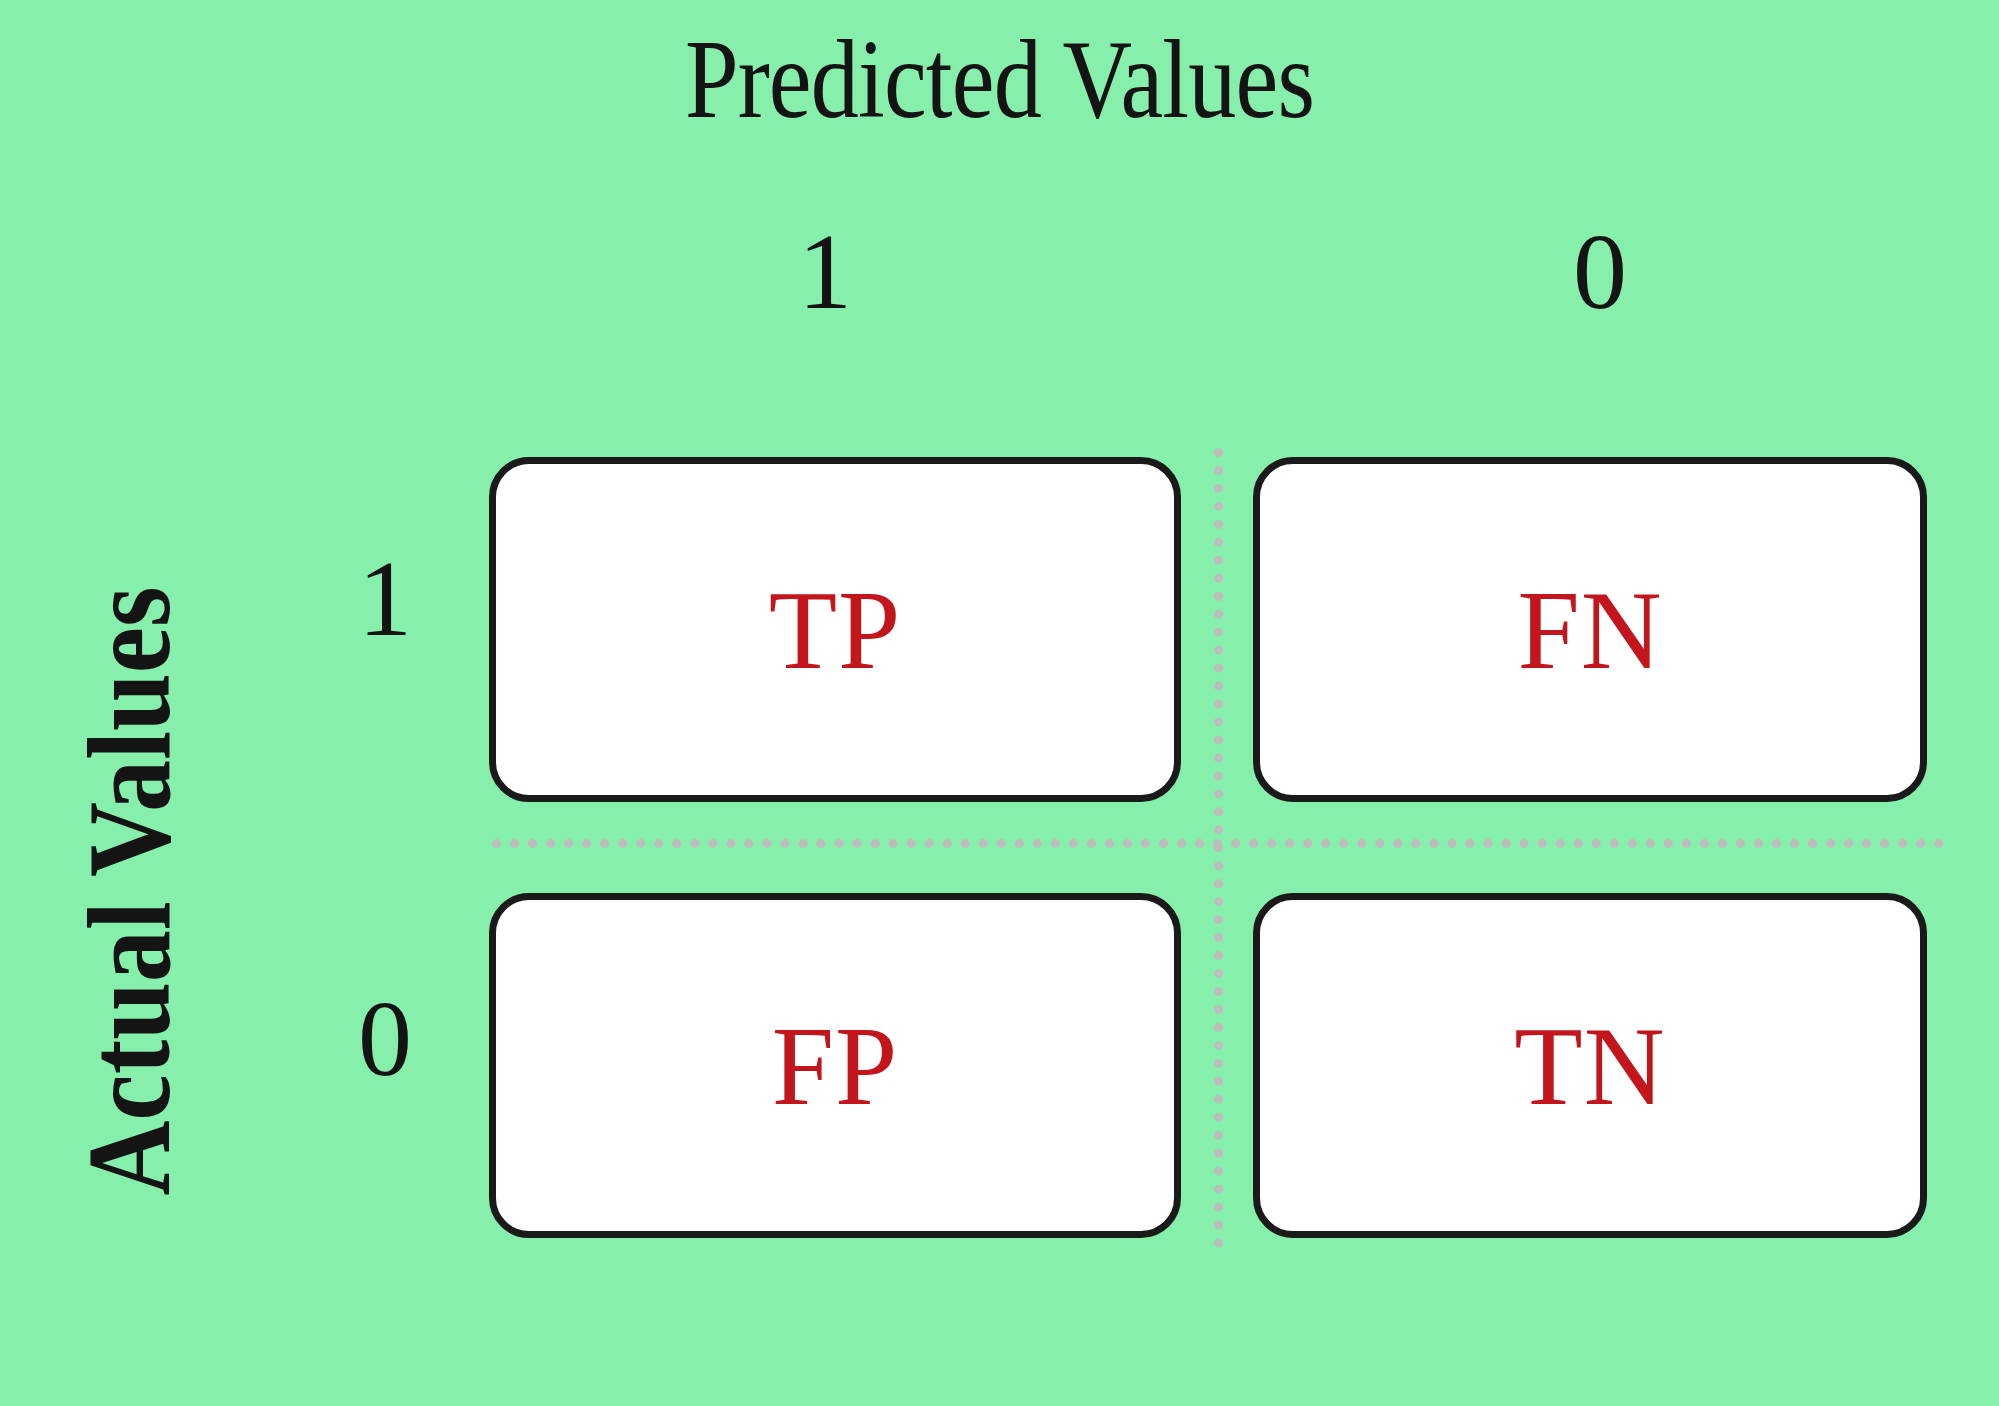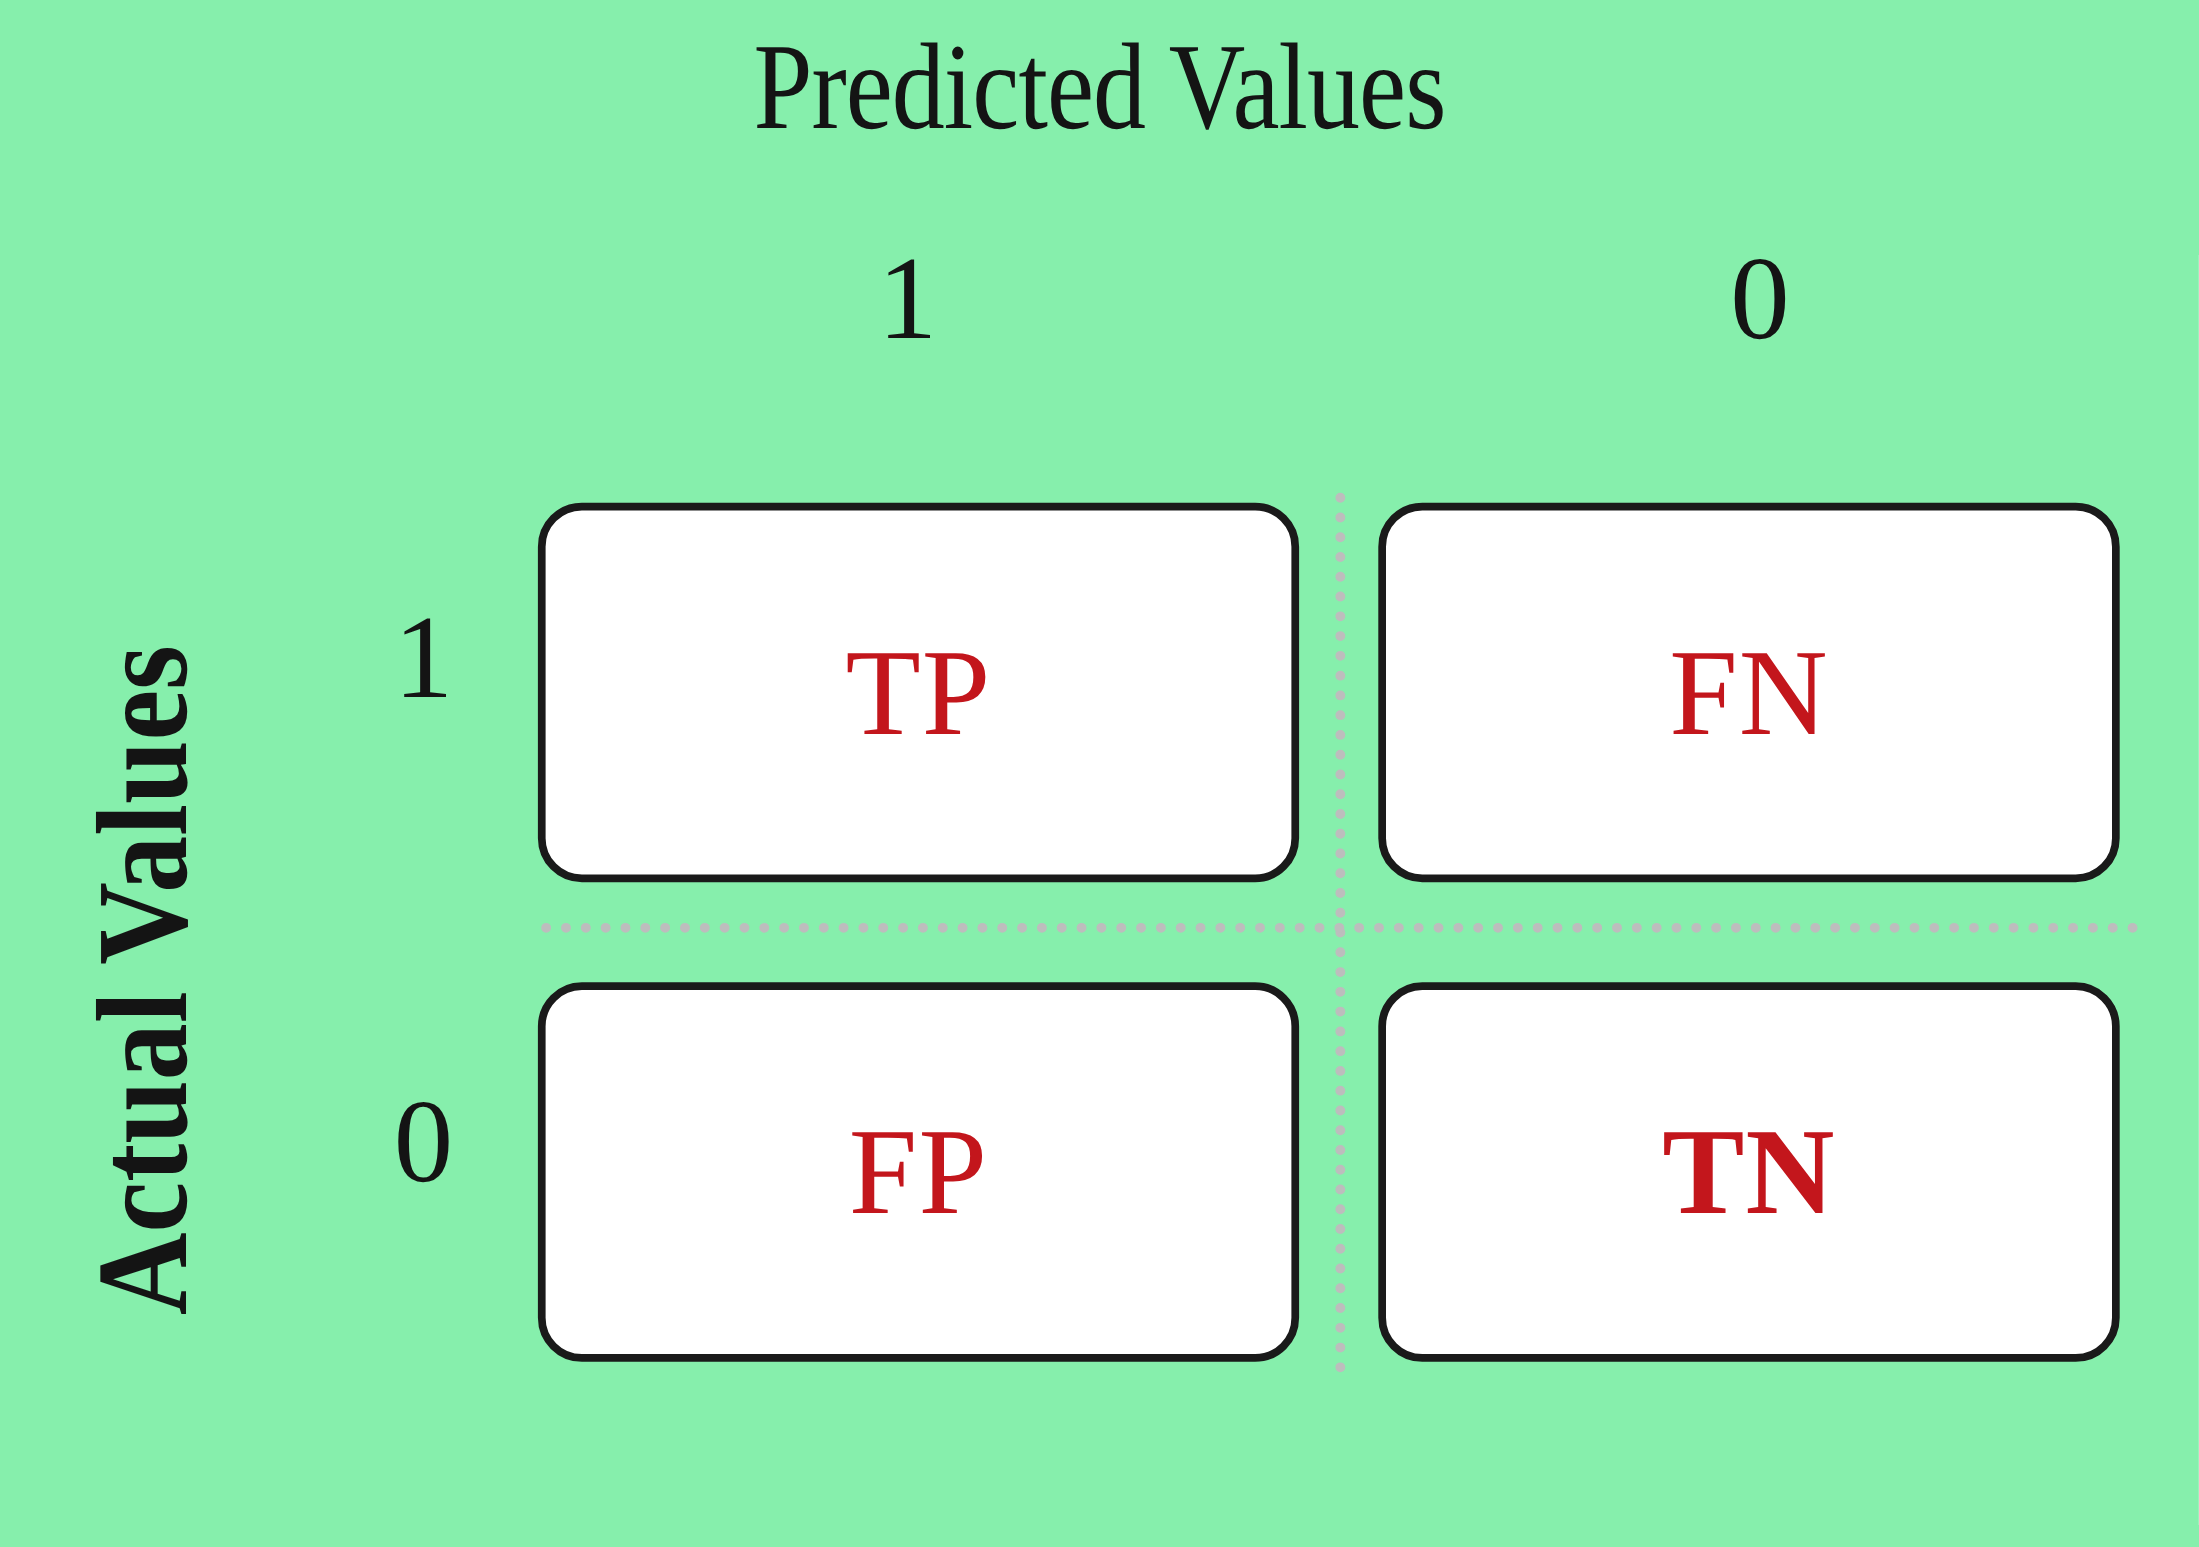--- a/index.html
+++ b/index.html
@@ -123,21 +123,21 @@
     font-size: 112px;
     line-height: 1;
     color: #c3161c;
     letter-spacing: 1px;
     user-select: none;
   }
 
   .cell.tp { left: 489px;  top: 457px;  width: 692px; height: 345px; }
   .cell.fn { left: 1253px; top: 457px;  width: 674px; height: 345px; }
   .cell.fp { left: 489px;  top: 893px;  width: 692px; height: 345px; }
-  .cell.tn { left: 1253px; top: 893px;  width: 674px; height: 345px; font-weight: bold; }
+  .cell.tn { left: 1253px; top: 893px;  width: 674px; height: 345px; }
 </style>
 </head>
 <body>
 
 <div id="canvas">
 
   <div class="title">Predicted Values</div>
 
   <div class="ylabel-wrap">
     <div class="ylabel">Actual Values</div>

